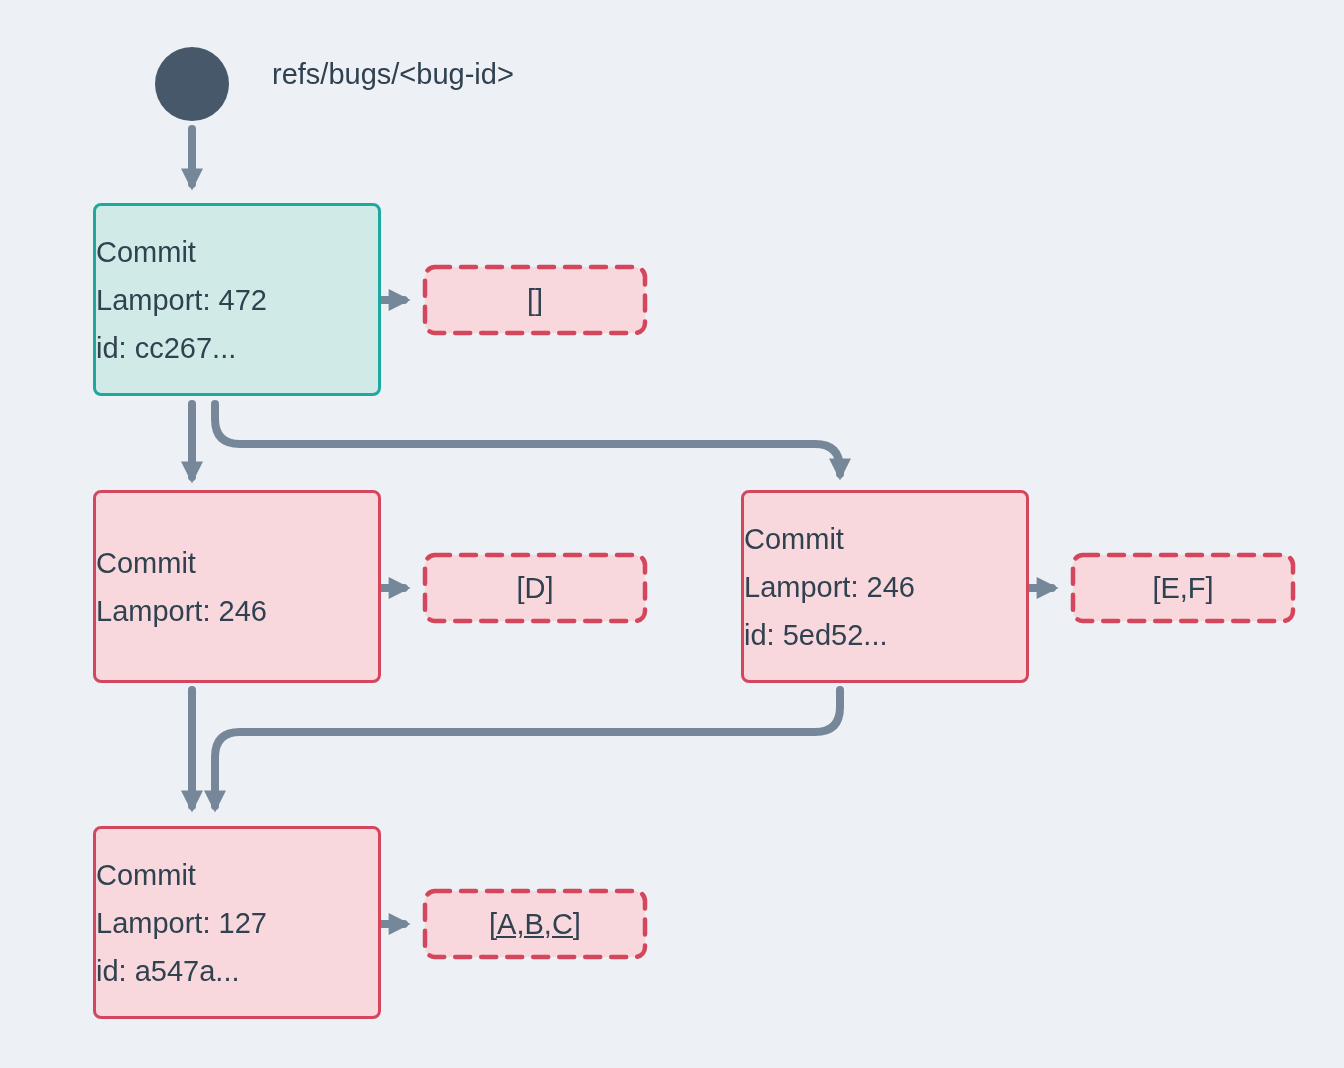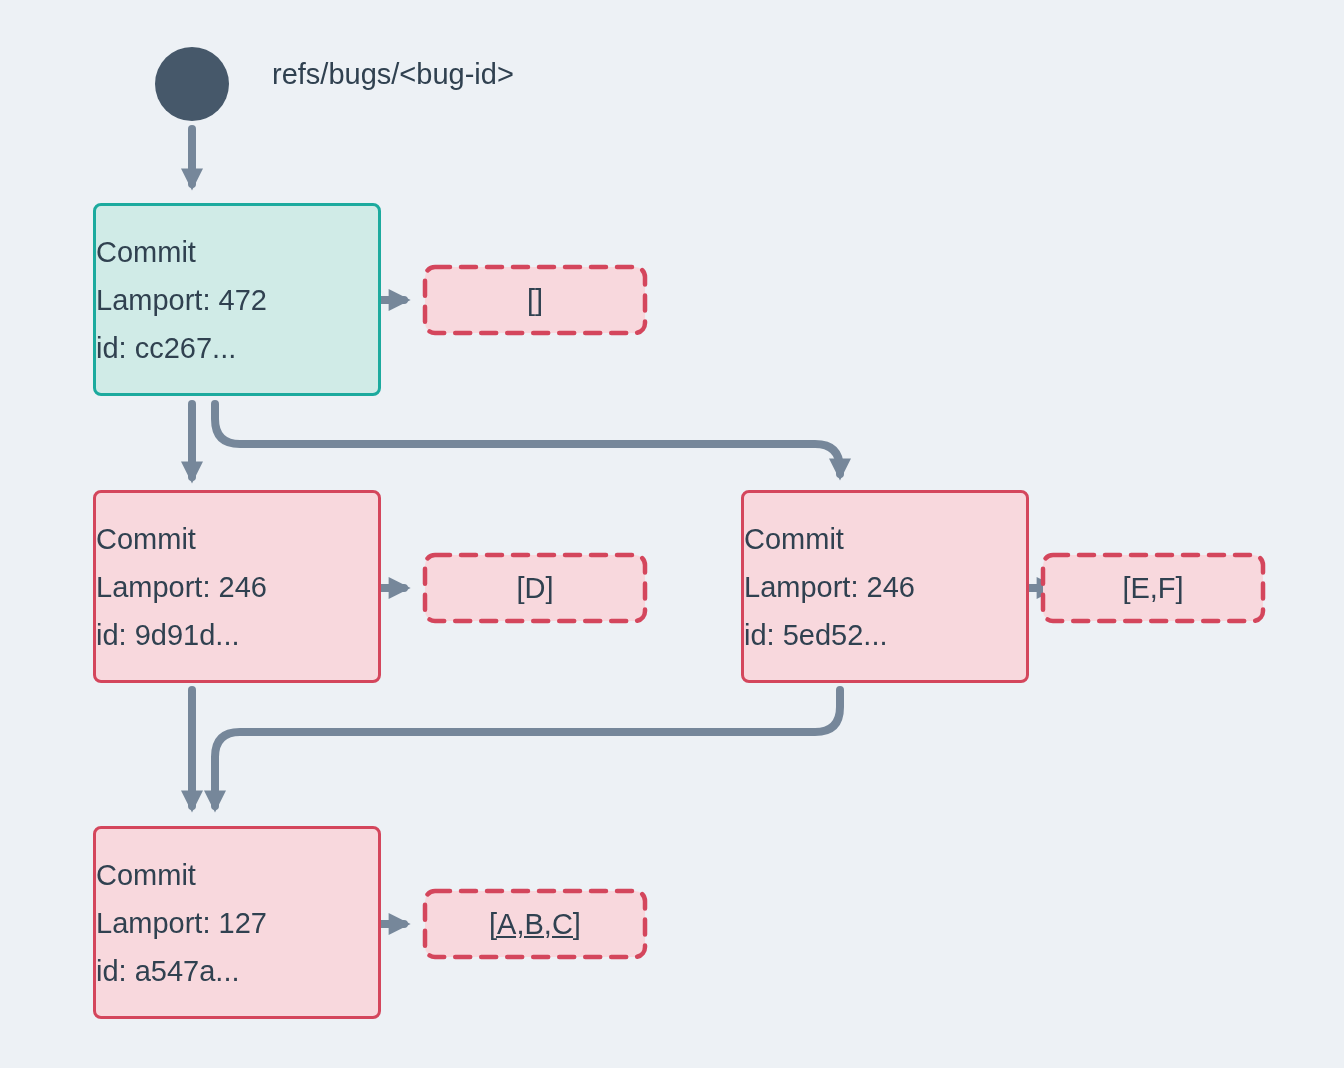--- a/index.html
+++ b/index.html
@@ -73,21 +73,21 @@
     position: absolute;
     left: 0; top: 0;
   }
   .ops-label {
     position: relative;
     font-size: 29px;
     z-index: 1;
   }
   .ops--head   { left: 422px;  top: 264px; }
   .ops--left   { left: 422px;  top: 552px; }
-  .ops--right  { left: 1040px; top: 552px; text-align: right; }
+  .ops--right  { left: 1070px; top: 552px; text-align: right; }
   .ops--bottom { left: 422px;  top: 888px; text-decoration: underline; }
 </style>
 </head>
 <body>
 
 <div class="stage">
 
   <svg class="edges" width="1344" height="1068" viewBox="0 0 1344 1068">
     <defs>
       <marker id="arrow" viewBox="0 0 12 12" refX="8" refY="6" markerWidth="3.3" markerHeight="3.3" orient="auto-start-reverse" markerUnits="strokeWidth">
@@ -118,21 +118,20 @@
   <div class="node ops-box ops--head">
     <svg class="ops-border" width="226" height="72">
       <rect x="3" y="3" width="220" height="66" rx="10" fill="#f8d8dd" stroke="#d4465c" stroke-width="4.5" stroke-dasharray="15 11" stroke-linecap="round"></rect>
     </svg>
     <span class="ops-label">[]</span>
   </div>
 
   <div class="node commit commit--pink commit--left">
     <div>Commit</div>
     <div>Lamport: 246</div>
-    <div>id: 9d91d...</div>
   </div>
   <div class="node ops-box ops--left">
     <svg class="ops-border" width="226" height="72">
       <rect x="3" y="3" width="220" height="66" rx="10" fill="#f8d8dd" stroke="#d4465c" stroke-width="4.5" stroke-dasharray="15 11" stroke-linecap="round"></rect>
     </svg>
     <span class="ops-label">[D]</span>
   </div>
 
   <div class="node commit commit--pink commit--right">
     <div>Commit</div>

